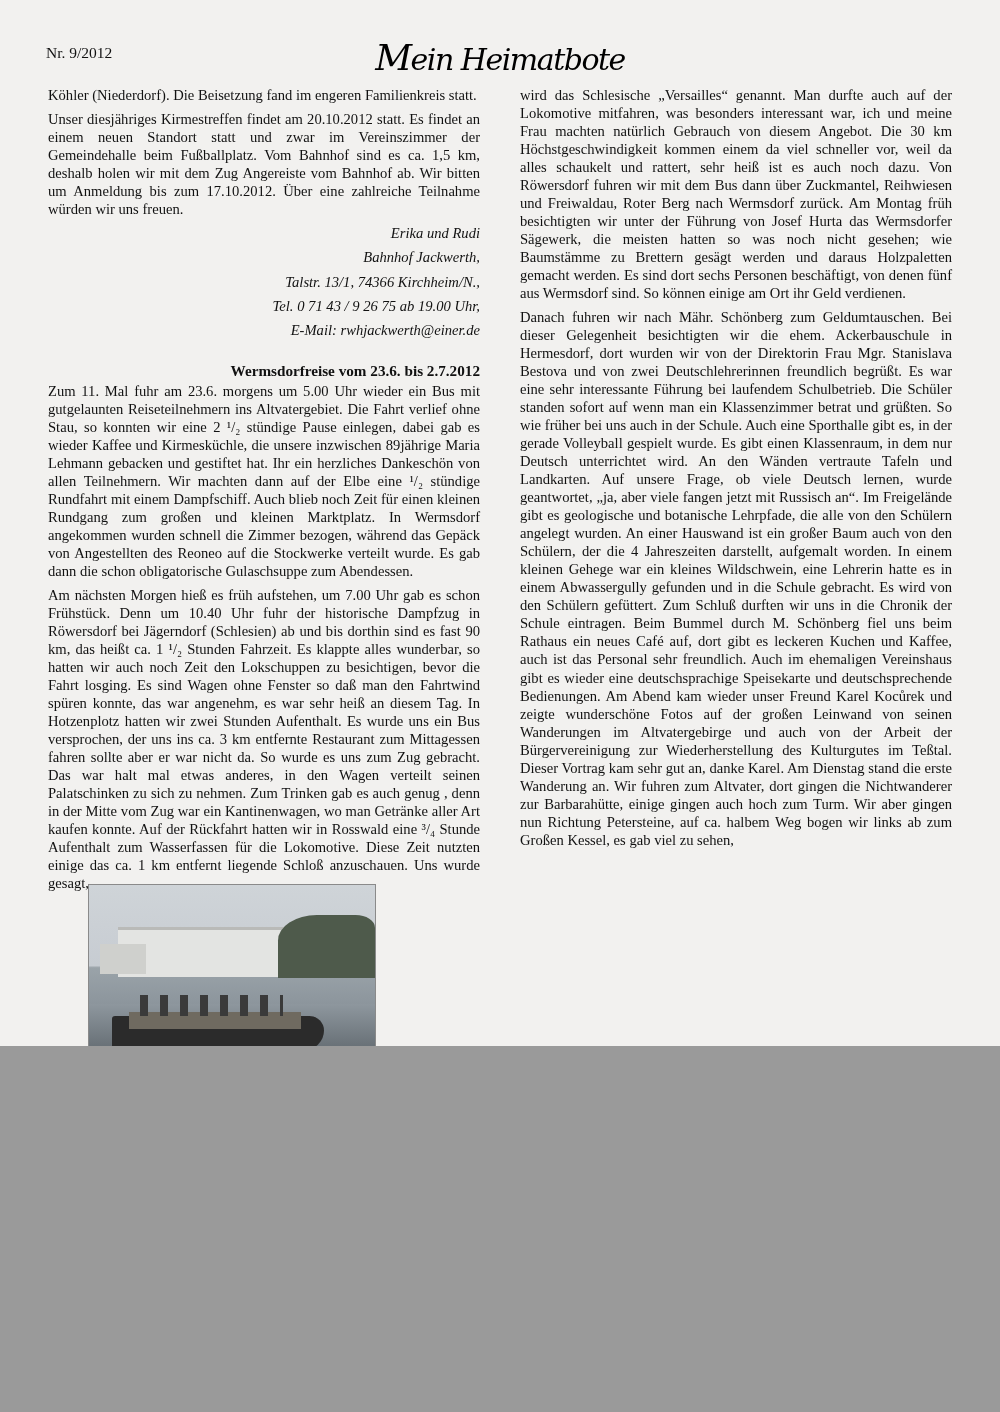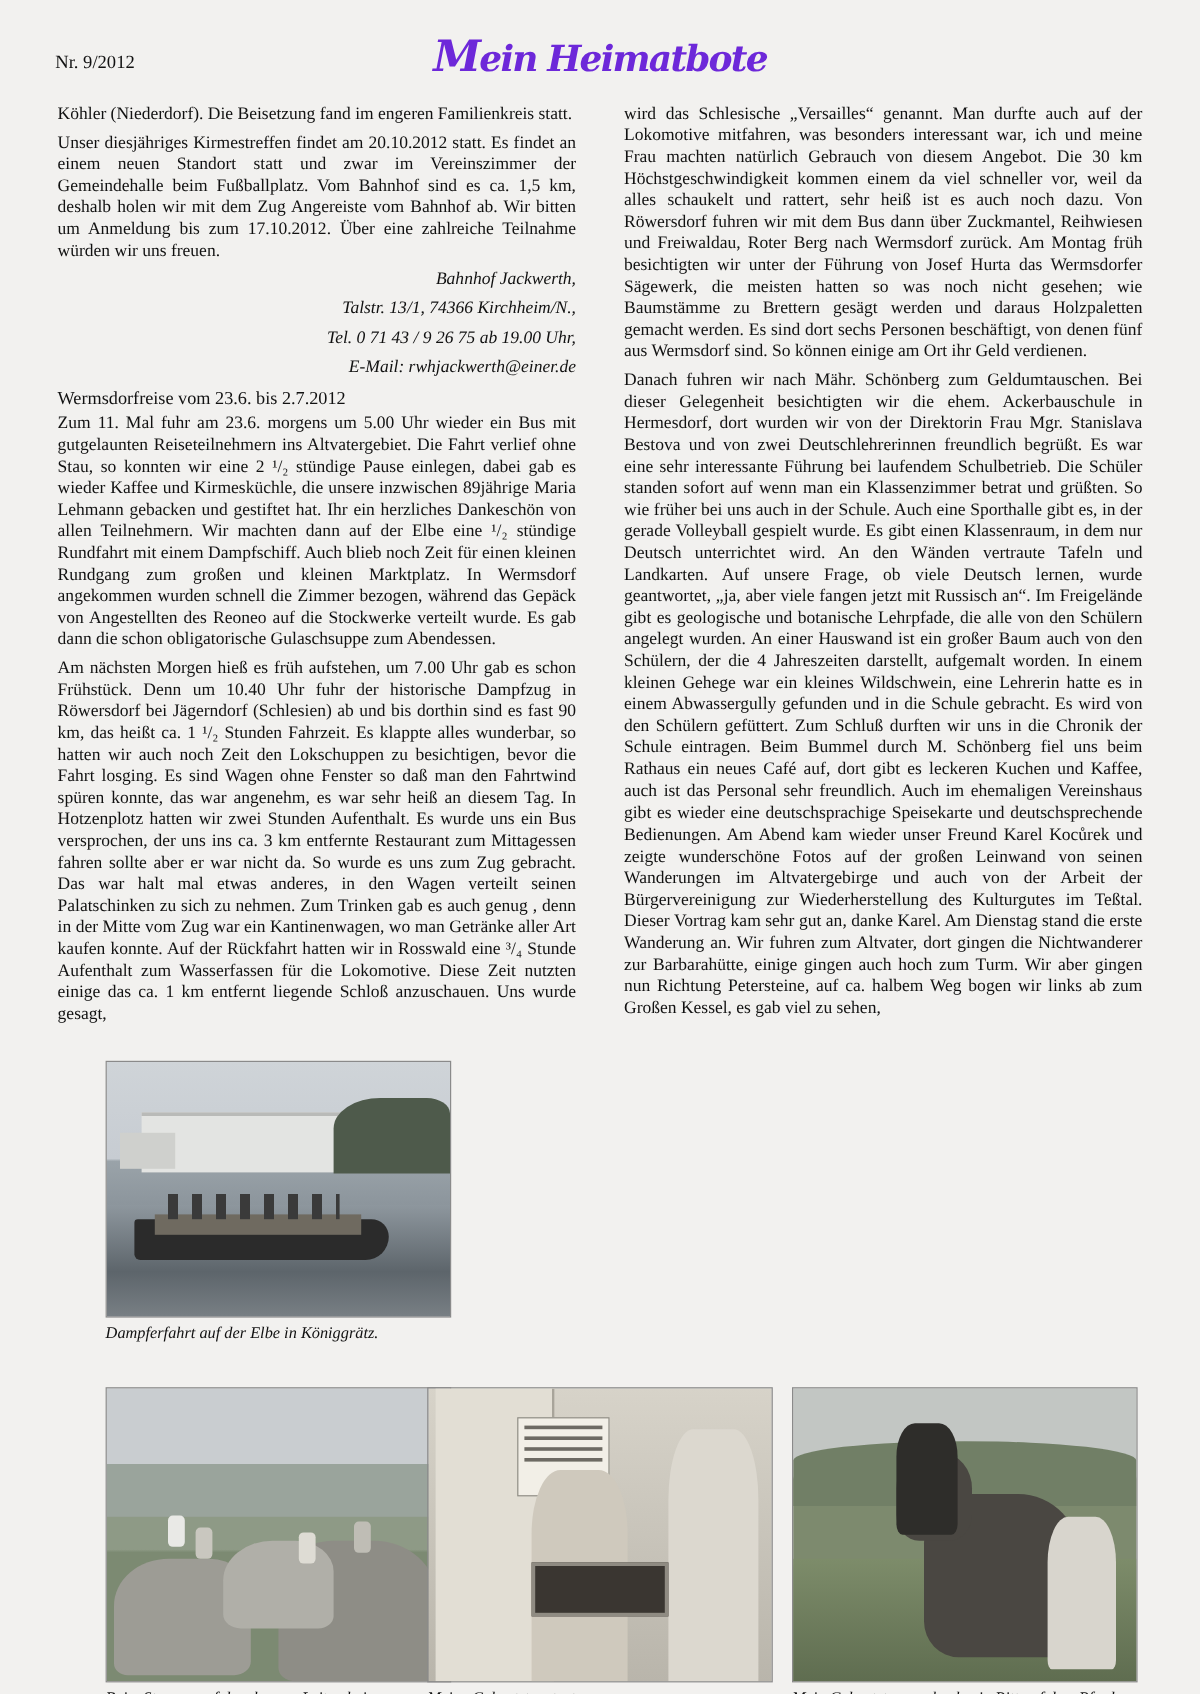--- a/index.html
+++ b/index.html
@@ -3,21 +3,21 @@
 <meta charset="utf-8">
 <style>
   html, body {
     margin: 0;
     padding: 0;
     background: #9a9a9a;
   }
   .page {
     position: relative;
     width: 1000px;
-    height: 1412px;
+    height: 1046px;
     margin: 0 auto;
     background: #f2f1ef;
     font-family: "Liberation Serif", serif;
     color: #111;
     overflow: hidden;
   }
   .masthead {
     position: absolute;
     top: 26px;
     left: 46px;
@@ -33,27 +33,27 @@
   .masthead .pageno {
     position: absolute;
     right: 0;
     top: 18px;
     font-size: 15.5px;
   }
   .masthead .logo {
     position: absolute;
     left: 50%;
     transform: translateX(-50%);
-    top: 0px;
+    top: 10px;
     font-family: "DejaVu Serif", serif;
-    font-weight: bold;
+    font-weight: normal;
     font-style: italic;
     font-size: 30px;
     letter-spacing: -1.5px;
-    color: #6d28d9;
+    color: #000000;
     white-space: nowrap;
   }
   .masthead .logo .cap { font-size: 36px; }
 
   .columns {
     position: absolute;
     top: 86px;
     left: 48px;
     width: 904px;
     height: 770px;
@@ -75,23 +75,23 @@
   }
   .sig {
     text-align: right;
     font-style: italic;
     margin: 0;
     line-height: 1.25;
   }
   .sig-block { margin-bottom: 6px; }
   h2.sub {
     font-size: 15.2px;
-    font-weight: normal;
-    margin: 9px 0 1px 0;
-    text-align: left;
+    font-weight: bold;
+    margin: 23px 0 1px 0;
+    text-align: right;
   }
 
   .gallery {
     position: absolute;
     left: 48px;
     top: 884px;
     width: 904px;
   }
   .grow {
     position: relative;
@@ -188,20 +188,21 @@
     <div class="logo"><span class="cap">M</span><span>ein Heimatbote</span></div>
     <div class="pageno"></div>
   </div>
 
   <div class="columns">
 
     <div class="col left">
       <p>Köhler (Niederdorf). Die Beisetzung fand im engeren Familienkreis statt.</p>
       <p>Unser diesjähriges Kirmestreffen findet am 20.10.2012 statt. Es findet an einem neuen Standort statt und zwar im Vereinszimmer der Gemeindehalle beim Fußballplatz. Vom Bahnhof sind es ca. 1,5 km, deshalb holen wir mit dem Zug Angereiste vom Bahnhof ab. Wir bitten um Anmeldung bis zum 17.10.2012. Über eine zahlreiche Teilnahme würden wir uns freuen.</p>
       <div class="sig-block">
+        <p class="sig">Erika und Rudi</p>
         <p class="sig">Bahnhof Jackwerth,</p>
         <p class="sig">Talstr. 13/1, 74366 Kirchheim/N.,</p>
         <p class="sig">Tel. 0 71 43 / 9 26 75 ab 19.00 Uhr,</p>
         <p class="sig">E-Mail: rwhjackwerth@einer.de</p>
       </div>
       <h2 class="sub">Wermsdorfreise vom 23.6. bis 2.7.2012</h2>
       <p>Zum 11. Mal fuhr am 23.6. morgens um 5.00 Uhr wieder ein Bus mit gutgelaunten Reiseteilnehmern ins Altvatergebiet. Die Fahrt verlief ohne Stau, so konnten wir eine 2 ¹/₂ stündige Pause einlegen, dabei gab es wieder Kaffee und Kirmesküchle, die unsere inzwischen 89jährige Maria Lehmann gebacken und gestiftet hat. Ihr ein herzliches Dankeschön von allen Teilnehmern. Wir machten dann auf der Elbe eine ¹/₂ stündige Rundfahrt mit einem Dampfschiff. Auch blieb noch Zeit für einen kleinen Rundgang zum großen und kleinen Marktplatz. In Wermsdorf angekommen wurden schnell die Zimmer bezogen, während das Gepäck von Angestellten des Reoneo auf die Stockwerke verteilt wurde. Es gab dann die schon obligatorische Gulaschsuppe zum Abendessen.</p>
       <p>Am nächsten Morgen hieß es früh aufstehen, um 7.00 Uhr gab es schon Frühstück. Denn um 10.40 Uhr fuhr der historische Dampfzug in Röwersdorf bei Jägerndorf (Schlesien) ab und bis dorthin sind es fast 90 km, das heißt ca. 1 ¹/₂ Stunden Fahrzeit. Es klappte alles wunderbar, so hatten wir auch noch Zeit den Lokschuppen zu besichtigen, bevor die Fahrt losging. Es sind Wagen ohne Fenster so daß man den Fahrtwind spüren konnte, das war angenehm, es war sehr heiß an diesem Tag. In Hotzenplotz hatten wir zwei Stunden Aufenthalt. Es wurde uns ein Bus versprochen, der uns ins ca. 3 km entfernte Restaurant zum Mittagessen fahren sollte aber er war nicht da. So wurde es uns zum Zug gebracht. Das war halt mal etwas anderes, in den Wagen verteilt seinen Palatschinken zu sich zu nehmen. Zum Trinken gab es auch genug , denn in der Mitte vom Zug war ein Kantinenwagen, wo man Getränke aller Art kaufen konnte. Auf der Rückfahrt hatten wir in Rosswald eine ³/₄ Stunde Aufenthalt zum Wasserfassen für die Lokomotive. Diese Zeit nutzten einige das ca. 1 km entfernt liegende Schloß anzuschauen. Uns wurde gesagt,</p>
     </div>
 

